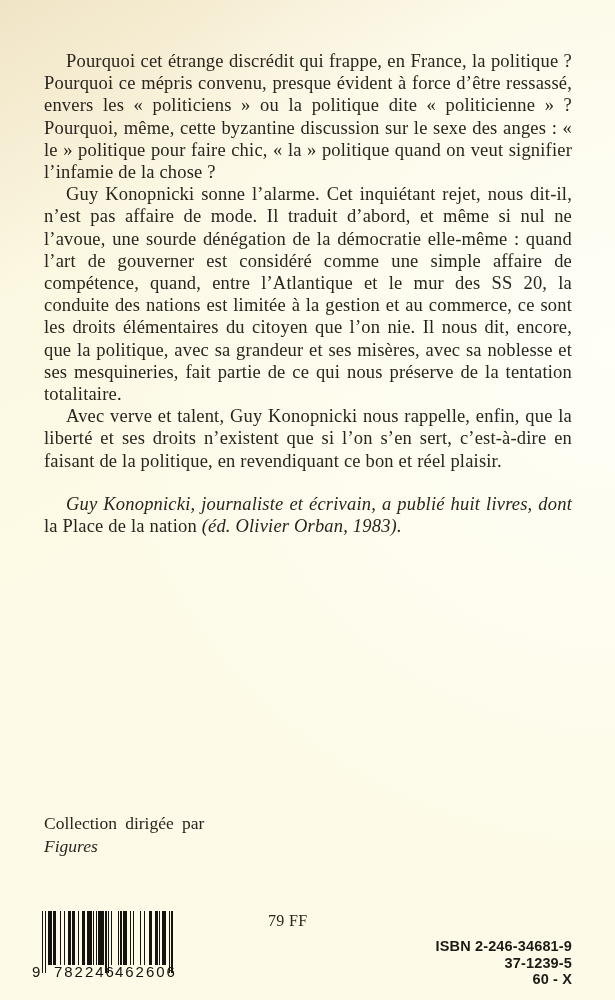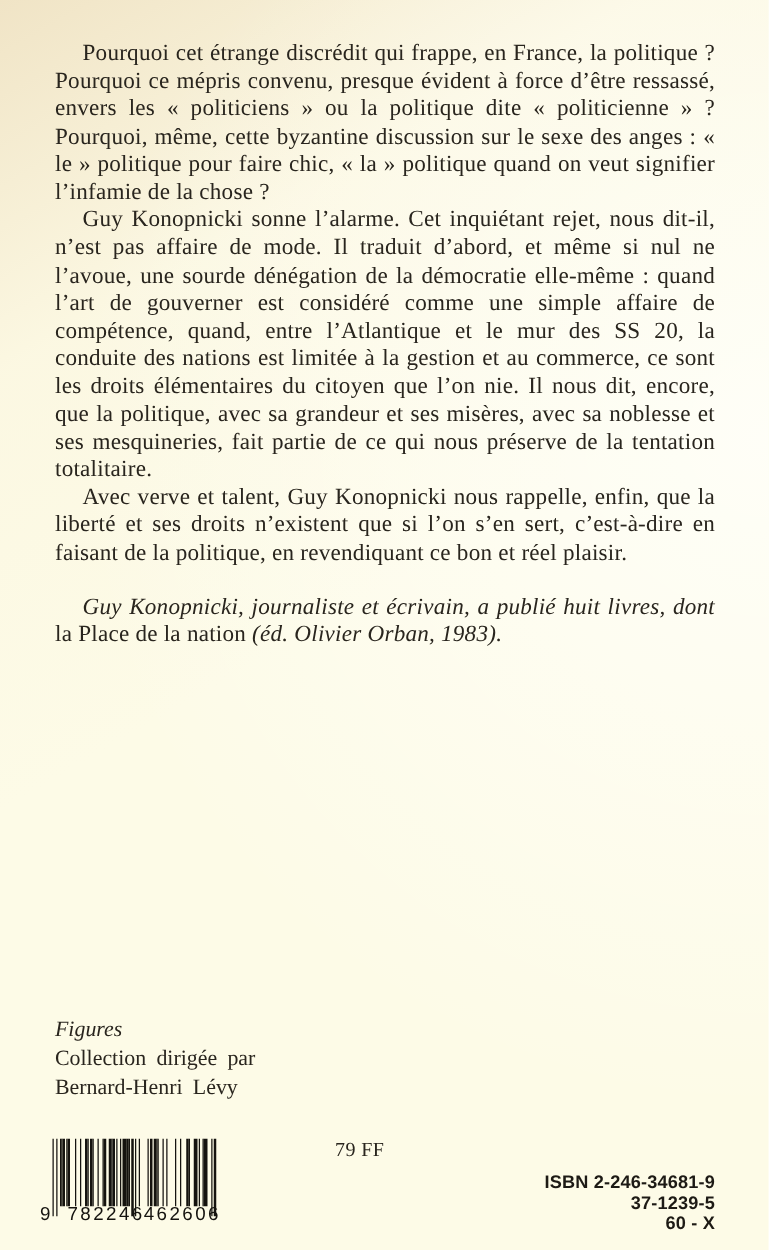--- a/index.html
+++ b/index.html
@@ -30,21 +30,21 @@
       radial-gradient(ellipse 150% 90% at 100% 35%, rgba(255,255,250,0.85) 0%, rgba(255,255,250,0.0) 60%),
       linear-gradient(150deg, rgba(238,224,192,0.85) 0%, rgba(248,240,214,0.30) 22%, rgba(253,251,231,0.0) 48%);
     z-index: 1;
   }
   .cover > * { position: relative; z-index: 2; }
 
   
   .blurb {
     position: absolute;
     left: 44px;
-    top: 32px;
+    top: 50px;
     width: 528px;
   }
   .blurb p {
     margin: 0;
     text-align: justify;
     text-justify: inter-word;
     font-size: 18.5px;
     line-height: 22.2px;
     text-indent: 22px;
     letter-spacing: 0.01em;
@@ -194,23 +194,22 @@
 <div class="cover">
 
   <div class="blurb">
     <p>Pourquoi cet étrange discrédit qui frappe, en France, la politique ? Pourquoi ce mépris convenu, presque évident à force d’être ressassé, envers les « politiciens » ou la politique dite « politicienne » ? Pourquoi, même, cette byzantine discussion sur le sexe des anges : « le » politique pour faire chic, « la » politique quand on veut signifier l’infamie de la chose ?</p>
     <p>Guy Konopnicki sonne l’alarme. Cet inquiétant rejet, nous dit-il, n’est pas affaire de mode. Il traduit d’abord, et même si nul ne l’avoue, une sourde dénégation de la démocratie elle-même : quand l’art de gouverner est considéré comme une simple affaire de compétence, quand, entre l’Atlantique et le mur des SS 20, la conduite des nations est limitée à la gestion et au commerce, ce sont les droits élémentaires du citoyen que l’on nie. Il nous dit, encore, que la politique, avec sa grandeur et ses misères, avec sa noblesse et ses mesquineries, fait partie de ce qui nous préserve de la tentation totalitaire.</p>
     <p>Avec verve et talent, Guy Konopnicki nous rappelle, enfin, que la liberté et ses droits n’existent que si l’on s’en sert, c’est-à-dire en faisant de la politique, en revendiquant ce bon et réel plaisir.</p>
     <p class="bio"><span class="it">Guy Konopnicki, journaliste et écrivain, a publié huit livres, dont</span><span> la Place de la nation </span><span class="it">(éd. Olivier Orban, 1983).</span></p>
   </div>
 
   <div class="collection">
+    <span class="line spaced">Collection dirigée par</span>
     <span class="line series-name">Figures</span>
-    <span class="line spaced">Collection dirigée par</span>
-    <span class="line spaced">Bernard-Henri Lévy</span>
   </div>
 
   <div class="price">79 FF</div>
 
 
   <div class="isbn">
     <span>ISBN  2-246-34681-9</span>
     <span>37-1239-5</span>
     <span>60 - X</span>
   </div>

